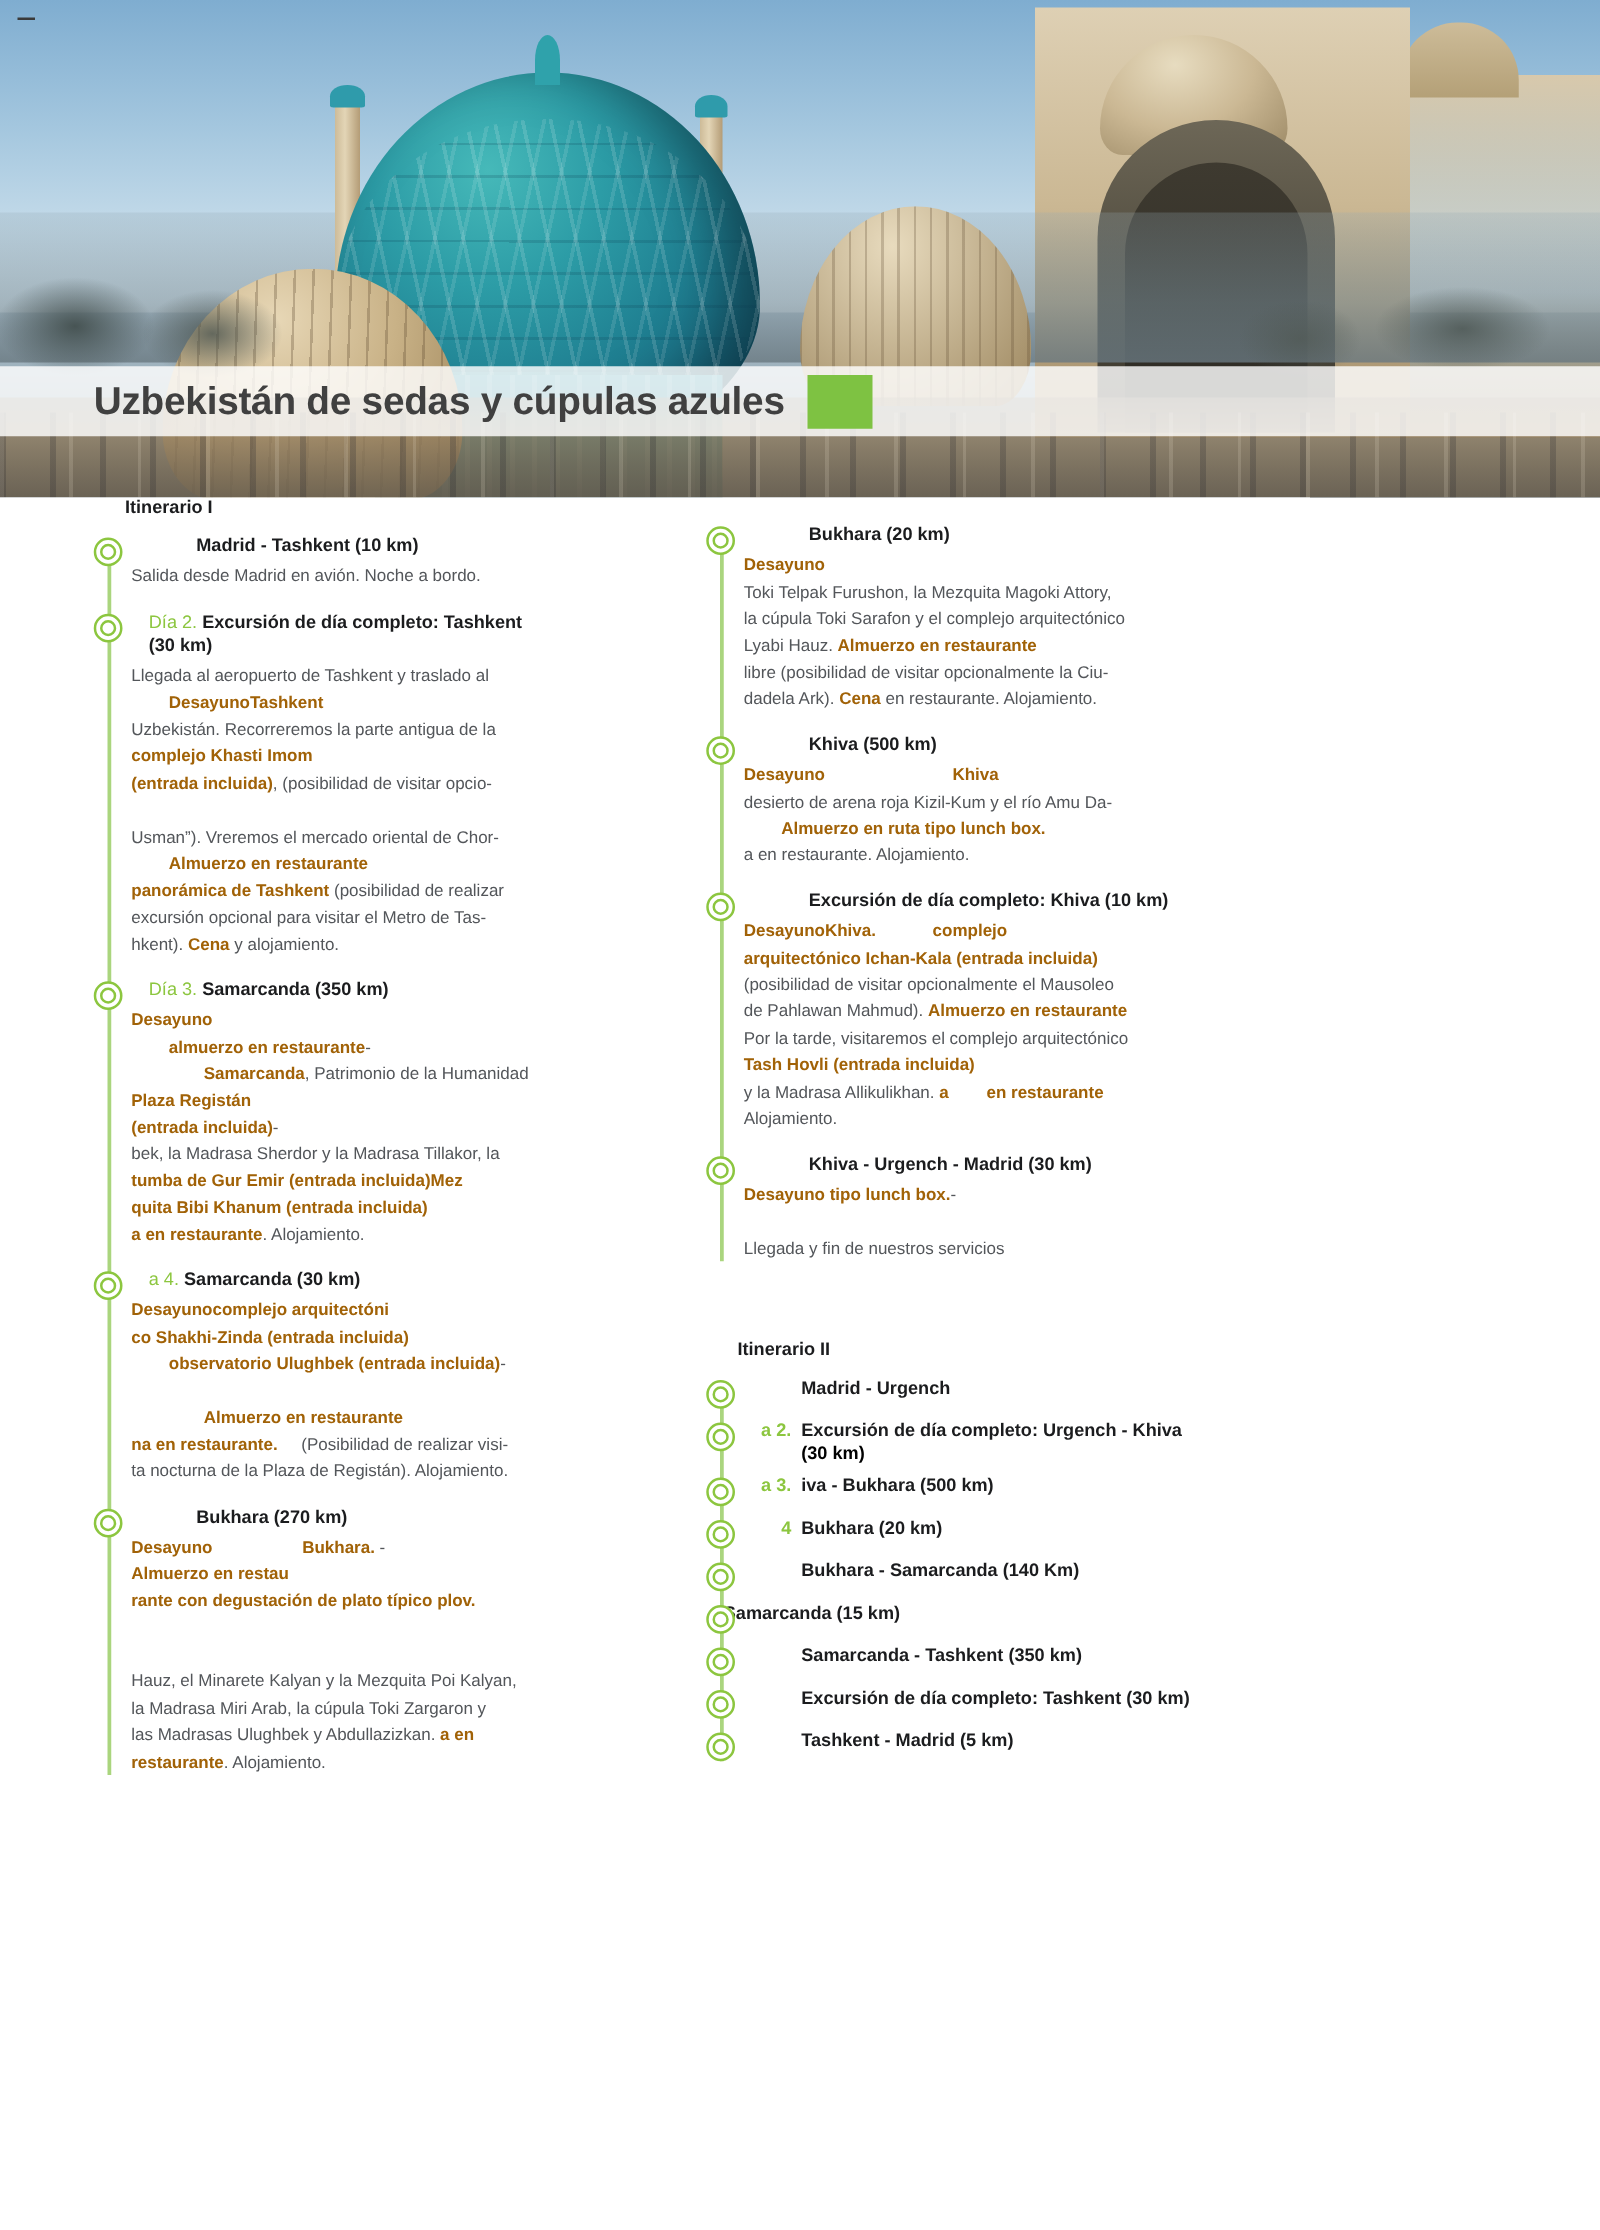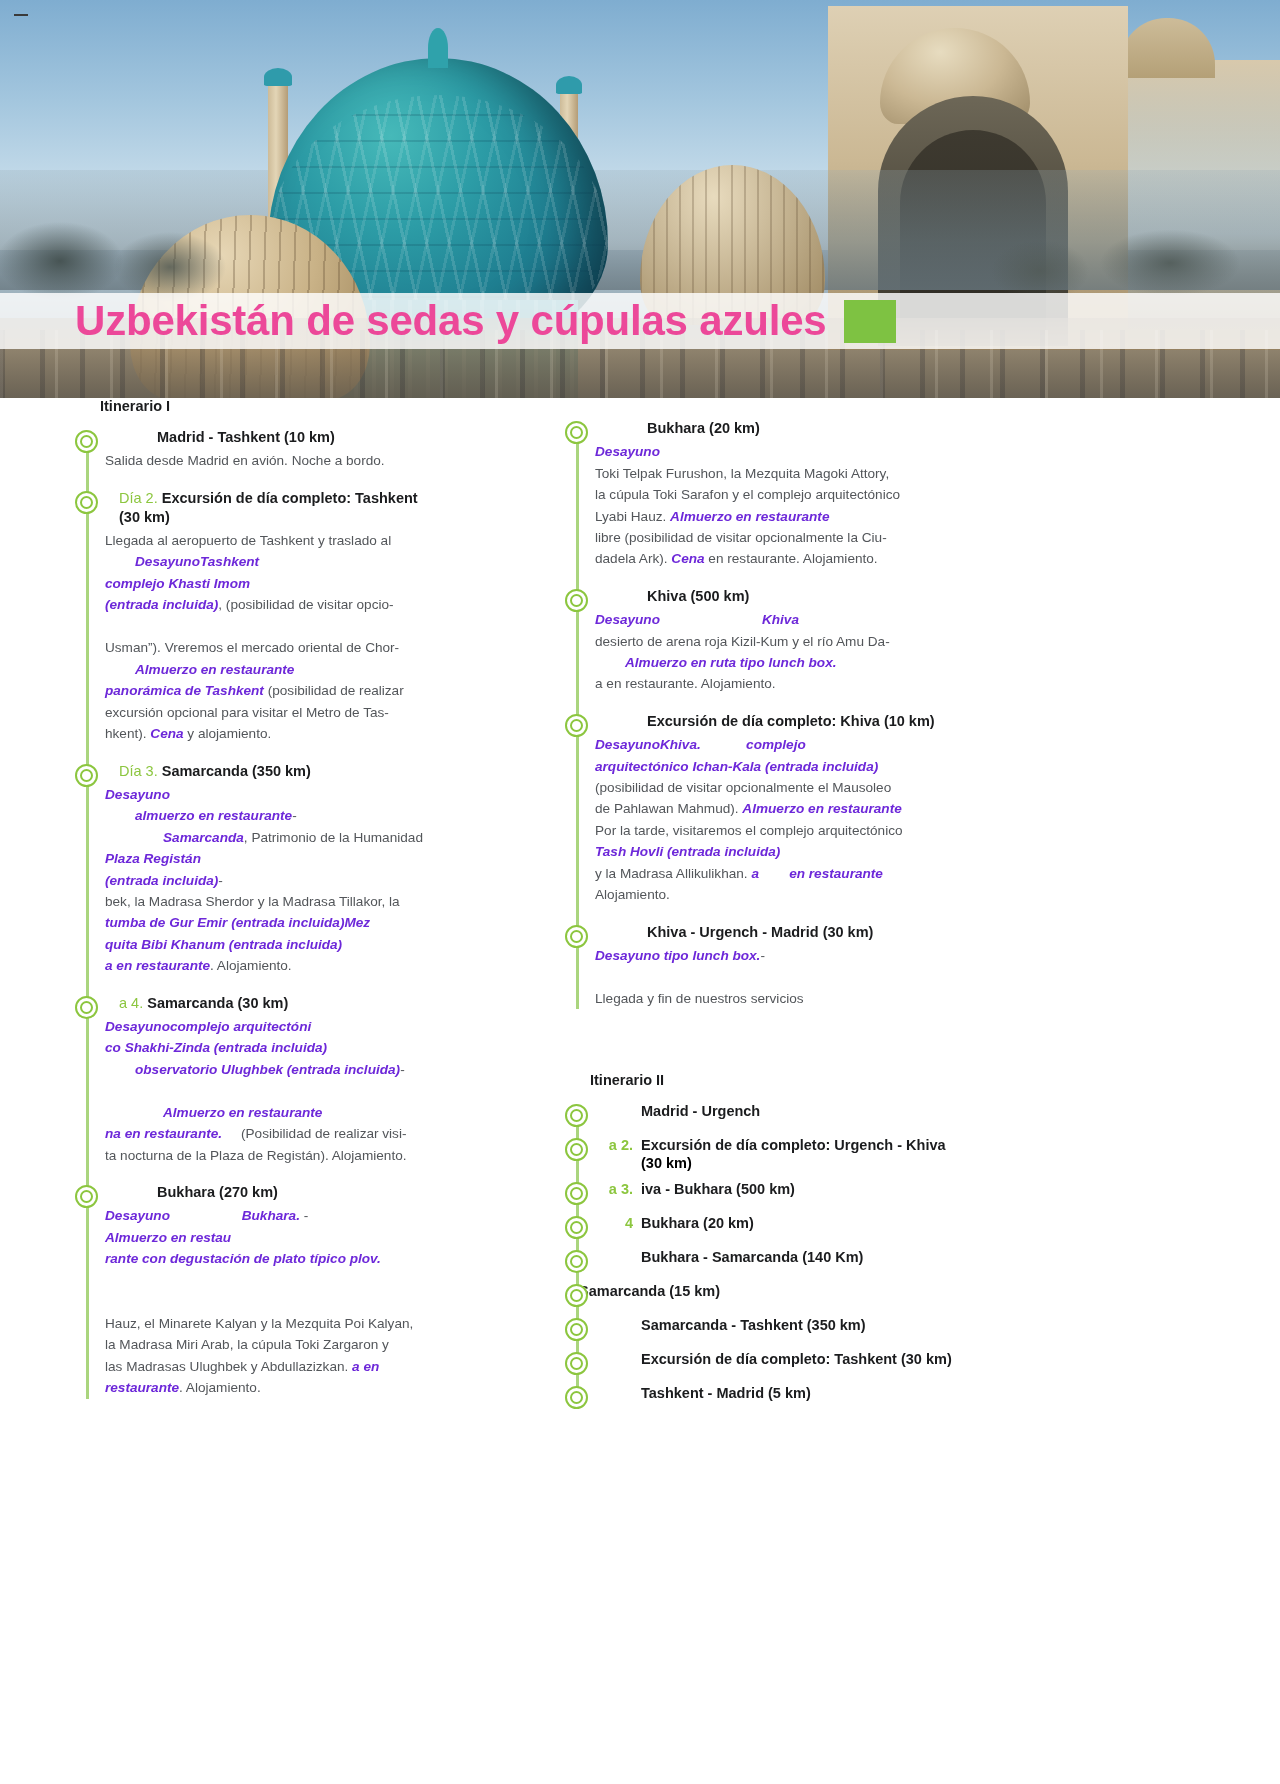--- a/index.html
+++ b/index.html
@@ -188,23 +188,23 @@
     position: absolute;
     left: 0; top: 293px;
     width: 1280px;
     height: 56px;
     background: rgba(255,255,255,0.82);
     display: flex;
     align-items: center;
   }
   .title-text {
     margin-left: 75px;
-    font-size: 42px;
+    font-size: 31px;
     font-weight: bold;
-    color: #ec4899;
+    color: #404040;
     letter-spacing: -0.2px;
     white-space: nowrap;
   }
   .title-accent {
     margin-left: 18px;
     width: 52px;
     height: 43px;
     background: #7ec242;
   }
 
@@ -288,23 +288,22 @@
   .head-indent-xs { padding-left: 14px; }
 
   .body-text {
     font-size: 13.6px;
     line-height: 1.58;
     color: #53565a;
     text-align: justify;
     margin-top: 3px;
   }
   .body-text b, .body-text strong {
-    color: #6d28d9;
+    color: #a16207;
     font-weight: bold;
-    font-style: italic;
   }
   .gap-lg { height: 46px; }
 
   
   .tl-item-compact {
     position: relative;
     margin-bottom: 9px;
     min-height: 25px;
   }
   .compact-row {
@@ -374,20 +373,21 @@
             <div class="body-text">
               <div>Salida desde Madrid en avión. Noche a bordo.</div>
             </div>
           </div>
           <div class="tl-item">
             <div class="bullet"></div>
             <div class="day-head head-indent-xs"><span class="day-num">Día 2.</span> <span>Excursión de día completo: Tashkent</span><br><span>(30 km)</span></div>
             <div class="body-text">
               <div>Llegada al aeropuerto de Tashkent y traslado al</div>
               <div style="padding-left:30px"><b>DesayunoTashkent</b></div>
+              <div>Uzbekistán. Recorreremos la parte antigua de la</div>
               <div><b>complejo Khasti Imom</b></div>
               <div><b>(entrada incluida)</b>, (posibilidad de visitar opcio-</div>
               <div>&nbsp;</div>
               <div>Usman”). Vreremos el mercado oriental de Chor-</div>
               <div style="padding-left:30px"><b>Almuerzo en restaurante</b></div>
               <div><b>panorámica de Tashkent</b> (posibilidad de realizar</div>
               <div>excursión opcional para visitar el Metro de Tas-</div>
               <div>hkent). <b>Cena</b> y alojamiento.</div>
             </div>
           </div>

